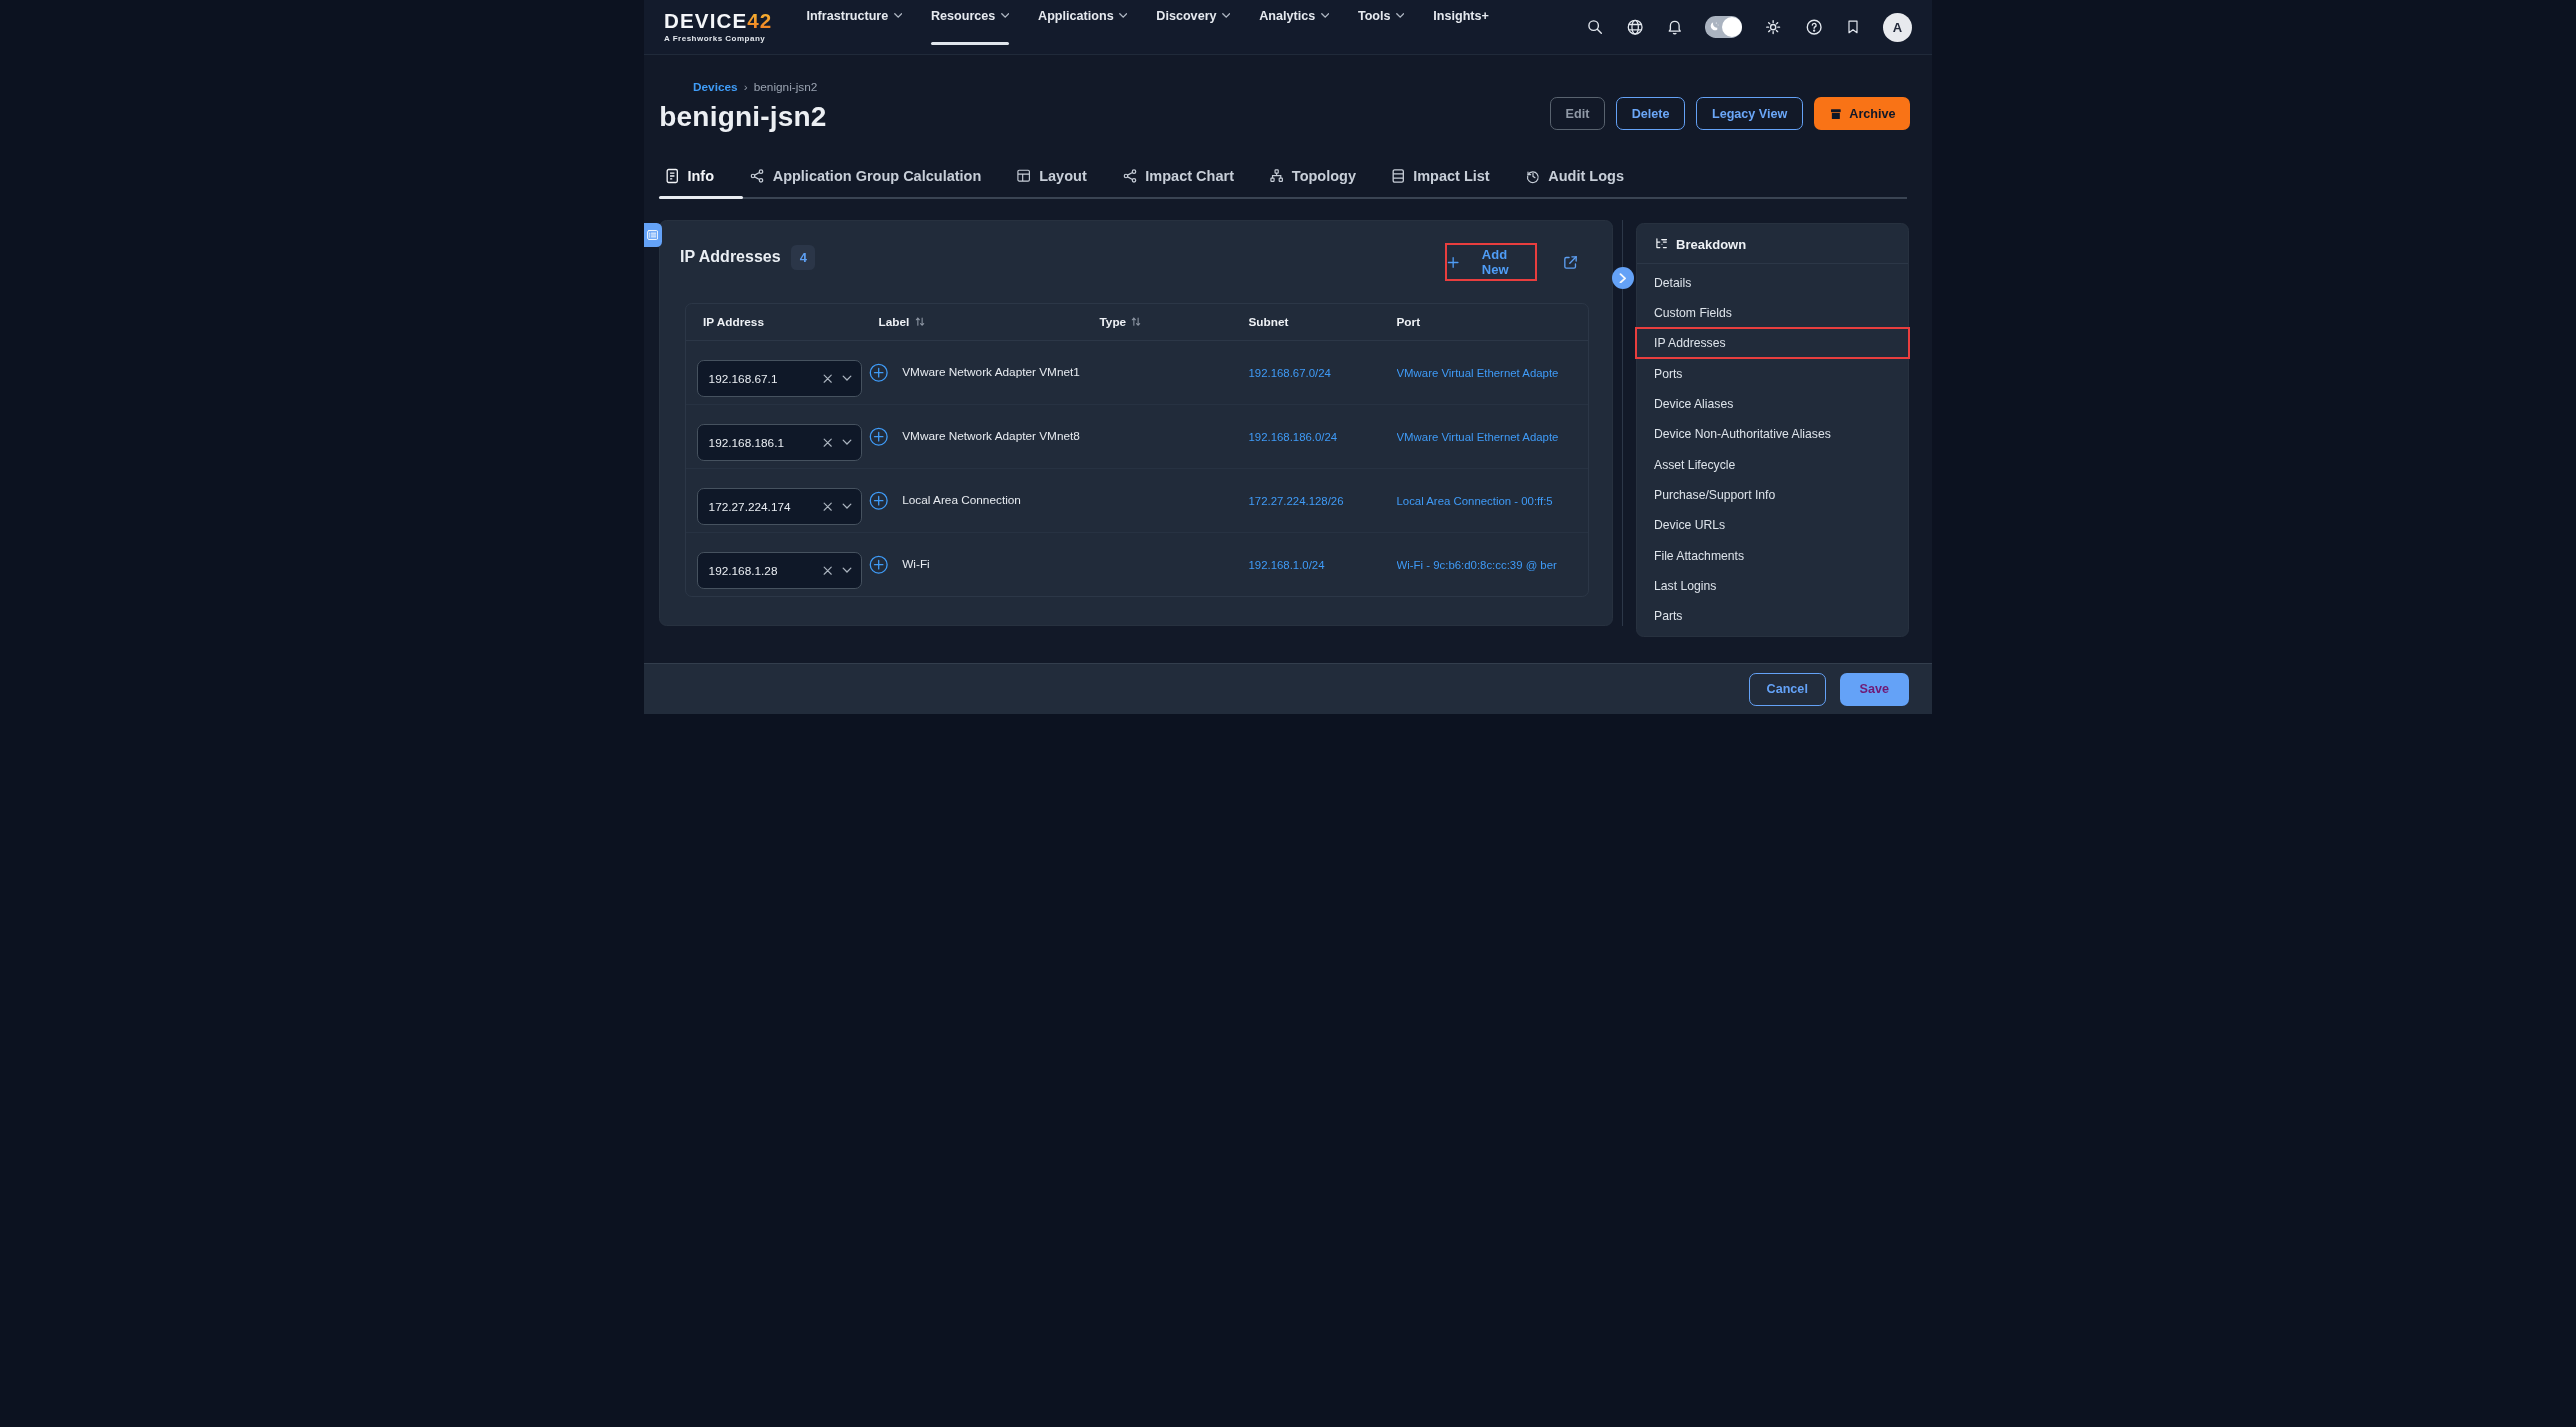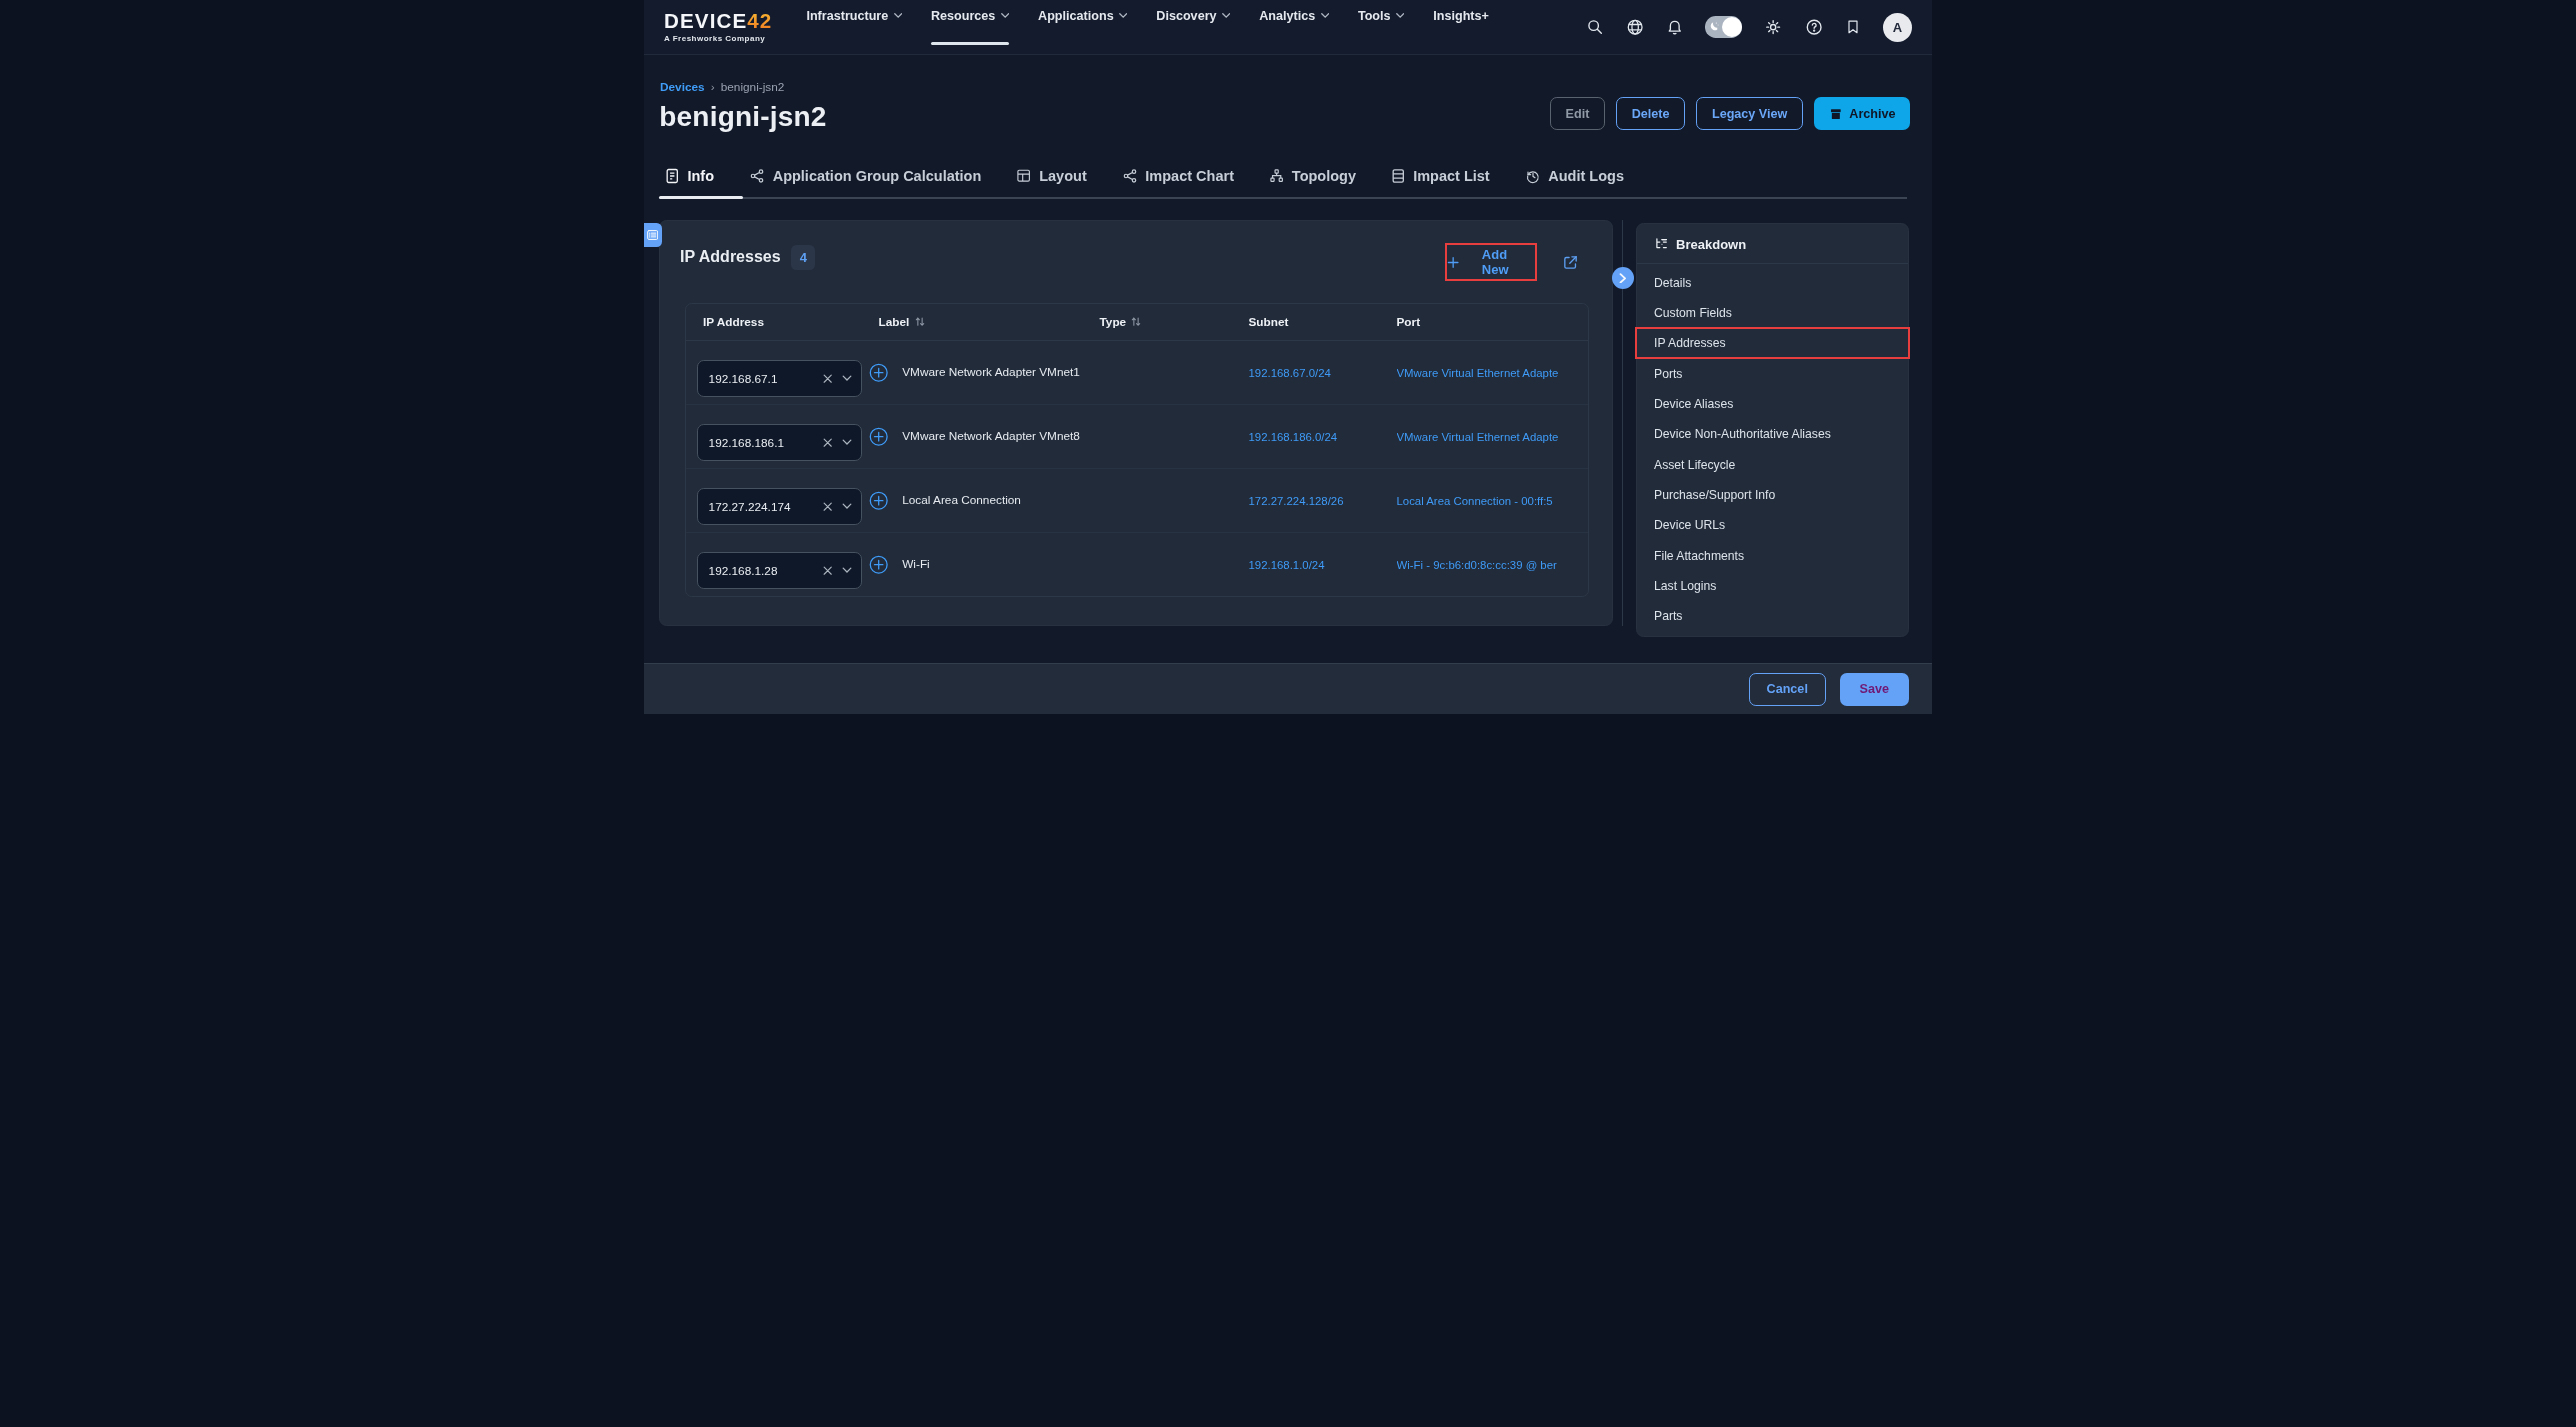--- a/index.html
+++ b/index.html
@@ -38,32 +38,32 @@
   }
   .toggle-knob { position:absolute; right:0.8px; top:0.8px; width:20px; height:20px; border-radius:50%; background:#ffffff; }
   .toggle-moon { position:absolute; left:3.8px; top:3.8px; color:#fdfdfe; }
   .avatar {
     width:29px; height:29px; border-radius:50%; background:#e8eaee; color:#22293a;
     display:flex; align-items:center; justify-content:center; font-weight:700; font-size:13px; cursor:pointer;
   }
 
   
   .breadcrumb { position:absolute; left:16px; top:80px; display:flex; gap:6.1px; font-size:11.8px; }
-  .crumb-link { color:#3f9cf7; cursor:pointer; font-weight:600; }
+  .crumb-link { color:#3f9cf7; cursor:pointer; font-weight:600;margin-left:33px; }
   .crumb-sep { color:#8b94a2; }
   .crumb-current { color:#99a2b0; }
 
   .page-title { position:absolute; left:15.3px; top:101px; font-size:28px; font-weight:700; color:#ecEFf3; letter-spacing:0.2px; }
 
   .actions { position:absolute; right:22px; top:97px; display:flex; gap:11.4px; }
   .btn { height:33px; padding:0 14.5px; border-radius:6.9px; font-size:12.6px; font-weight:700;
          display:flex; align-items:center; gap:6.9px; cursor:pointer; background:transparent; }
   .btn-muted  { border:0.8px solid #59636f; color:#9099a6; }
   .btn-outline{ border:0.8px solid #64a2f7; color:#6ba7f8; }
-  .btn-solid  { border:none; background:#0ea5e9; color:#0f1727; }
+  .btn-solid  { border:none; background:#f97316; color:#0f1727; }
 
   
   .tabs { position:absolute; left:21.4px; top:168px; display:flex; gap:35px; }
   .tab { display:flex; align-items:center; gap:7.6px; font-size:14.5px; font-weight:600; color:#c7ced8; cursor:pointer; }
   .tab.active { color:#f3f5f8; }
   .tab-baseline { position:absolute; left:15.3px; right:25px; top:197px; height:1.5px; background:#3a4453; }
   .tab-activebar { position:absolute; left:15.3px; top:196px; width:84px; height:3.1px; border-radius:1.5px; background:#e9edf2; z-index:2; }
 
   
   .card {

